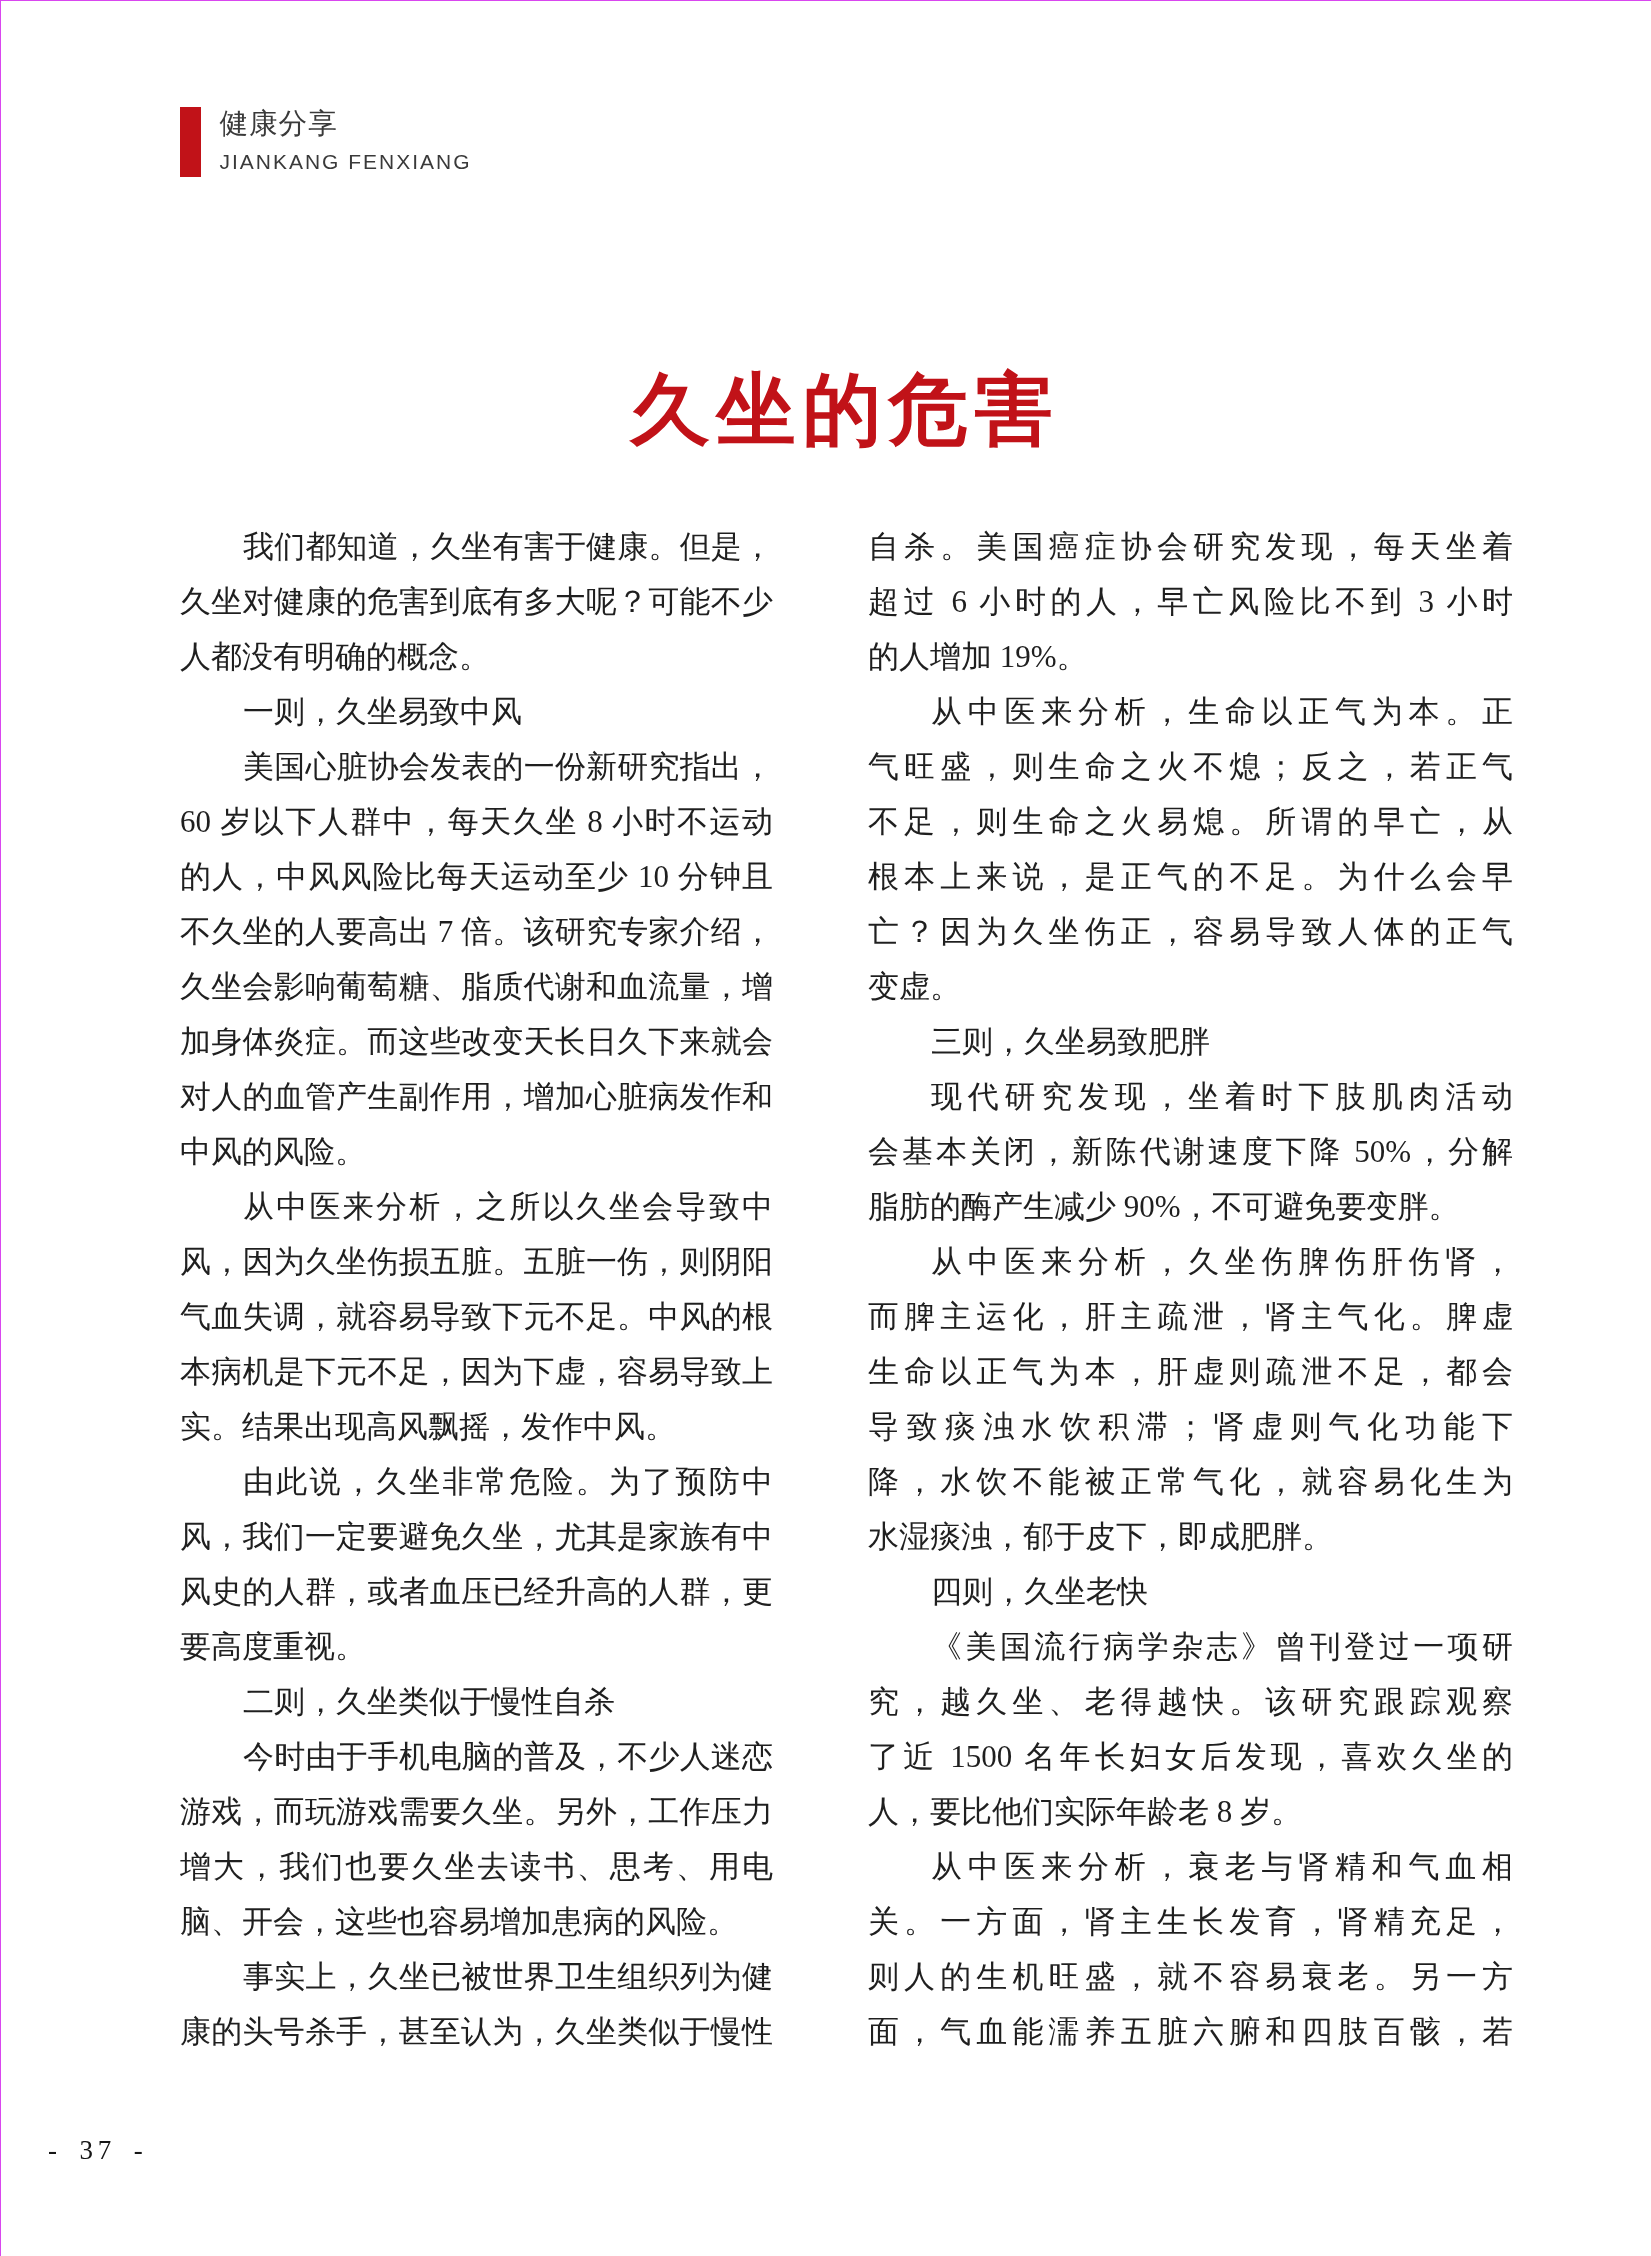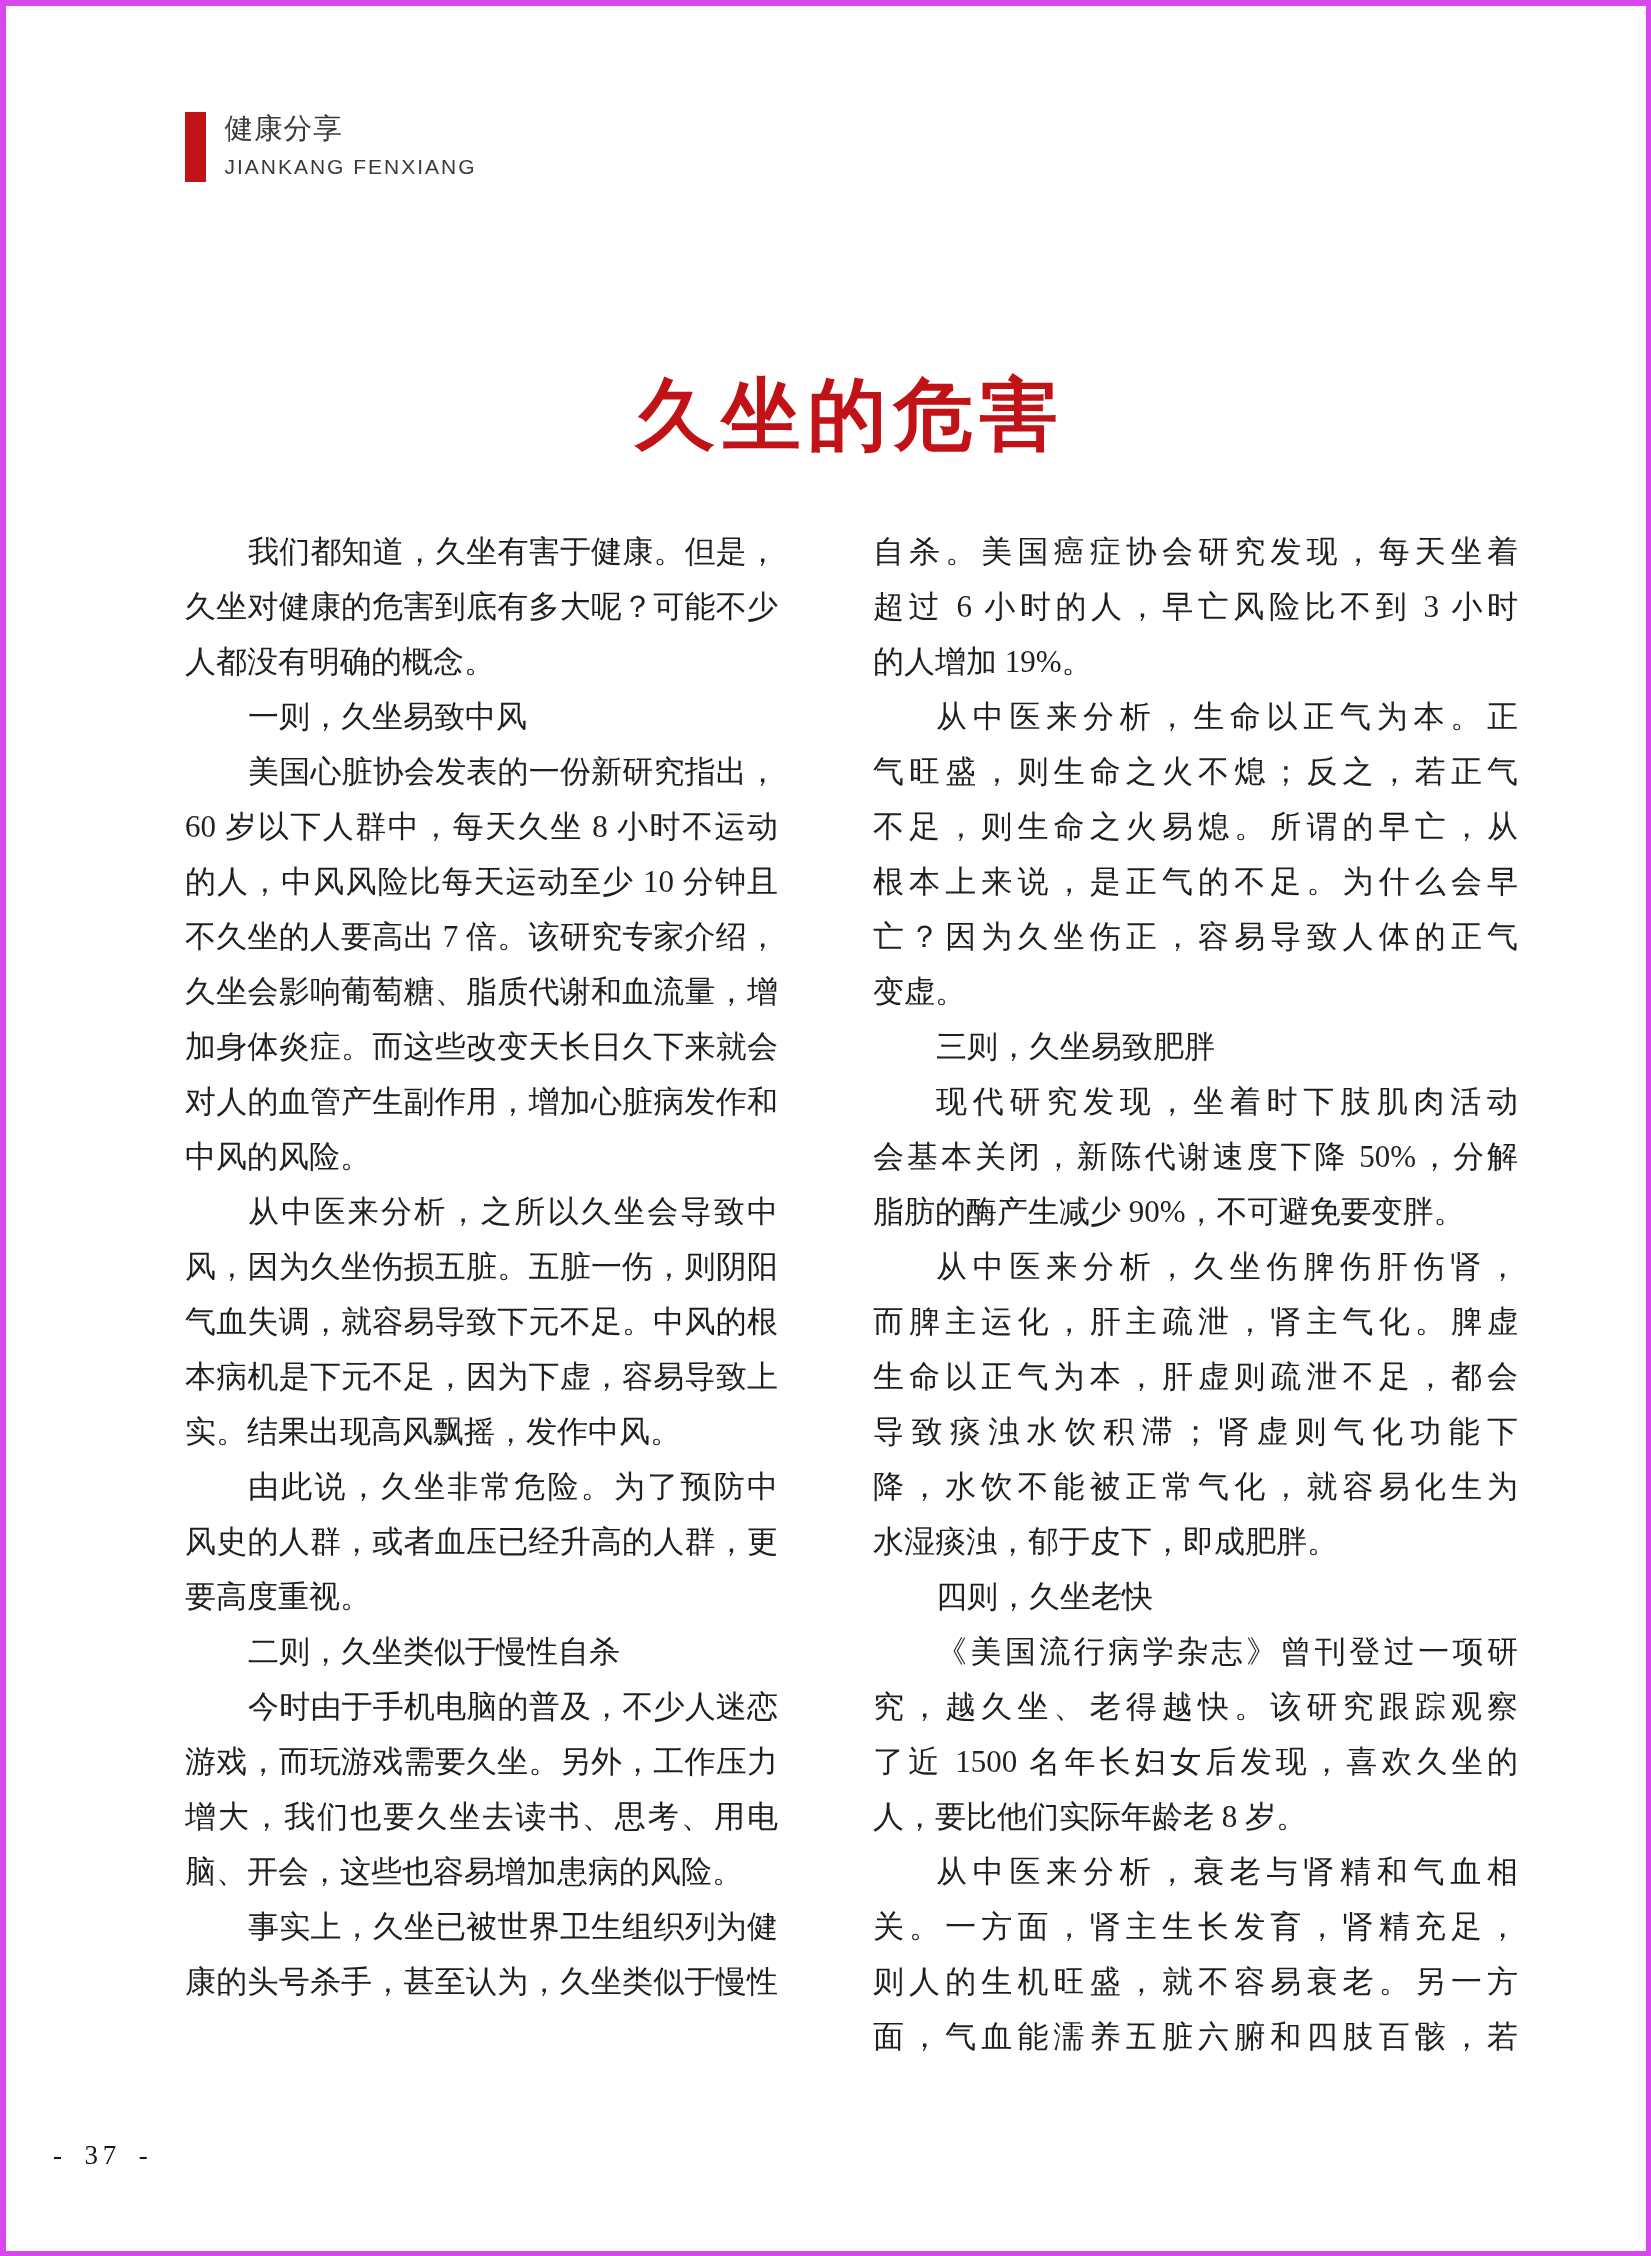--- a/index.html
+++ b/index.html
@@ -7,21 +7,21 @@
     --ink:#1f1f1f;
     --bg:#ffffff;
   }
   html,body{margin:0;padding:0;background:#f2f2f2;}
   .page{
     position:relative;
     width:1652px;height:2257px;
     background:var(--bg);
     margin:0 auto;
     overflow:hidden;
-    border:6px solid #d946ef;
+    border:1px solid #d946ef;
     box-sizing:border-box;
     font-family:"Liberation Serif","DejaVu Serif",serif;
     color:var(--ink);
   }
   
   .hdr{
     position:absolute;left:179px;top:106px;
     display:flex;align-items:stretch;
   }
   .hdr-bar{
@@ -100,20 +100,21 @@
         <div class="line j">久坐会影响葡萄糖、脂质代谢和血流量，增</div>
         <div class="line j">加身体炎症。而这些改变天长日久下来就会</div>
         <div class="line j">对人的血管产生副作用，增加心脏病发作和</div>
         <div class="line">中风的风险。</div>
         <div class="line i j">从中医来分析，之所以久坐会导致中</div>
         <div class="line j">风，因为久坐伤损五脏。五脏一伤，则阴阳</div>
         <div class="line j">气血失调，就容易导致下元不足。中风的根</div>
         <div class="line j">本病机是下元不足，因为下虚，容易导致上</div>
         <div class="line">实。结果出现高风飘摇，发作中风。</div>
         <div class="line i j">由此说，久坐非常危险。为了预防中</div>
+        <div class="line j">风，我们一定要避免久坐，尤其是家族有中</div>
         <div class="line j">风史的人群，或者血压已经升高的人群，更</div>
         <div class="line">要高度重视。</div>
         <div class="line i">二则，久坐类似于慢性自杀</div>
         <div class="line i j">今时由于手机电脑的普及，不少人迷恋</div>
         <div class="line j">游戏，而玩游戏需要久坐。另外，工作压力</div>
         <div class="line j">增大，我们也要久坐去读书、思考、用电</div>
         <div class="line">脑、开会，这些也容易增加患病的风险。</div>
         <div class="line i j">事实上，久坐已被世界卫生组织列为健</div>
         <div class="line j">康的头号杀手，甚至认为，久坐类似于慢性</div>
       </div>

